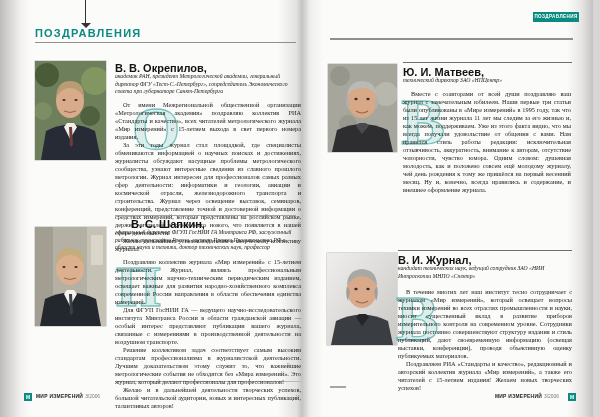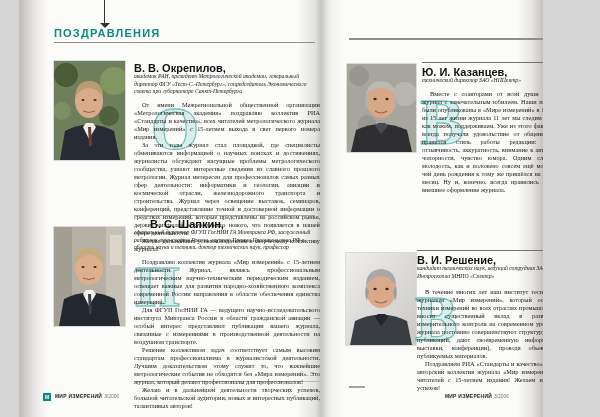--- a/index.html
+++ b/index.html
@@ -1,17 +1,17 @@
 <!DOCTYPE html>
 <html><head>
 <meta charset="utf-8">
 <style>
   html,body{margin:0;padding:0;}
   body{width:600px;height:417px;background:#d6d6d6;font-family:"Liberation Sans",sans-serif;}
-  .spread{position:relative;width:524px;height:417px;background:#fbfbfa;overflow:hidden;margin-left:19px;}
+  .spread{position:relative;width:593px;height:417px;background:#fbfbfa;overflow:hidden;}
   .edge-left{position:absolute;left:0;top:0;width:30px;height:100%;
     background:linear-gradient(90deg,#bdbcba 0%,#d9d8d6 35%,#f2f1ef 70%,rgba(255,255,255,0) 100%);}
   .edge-right{position:absolute;right:0;top:0;width:26px;height:100%;
     background:linear-gradient(90deg,rgba(255,255,255,0) 0%,#e7e6e4 55%,#c4c3c1 100%);}
   .gutter{position:absolute;left:278px;top:0;width:46px;height:100%;
     background:linear-gradient(90deg,rgba(0,0,0,0) 0%,rgba(0,0,0,0.10) 40%,rgba(0,0,0,0.22) 52%,rgba(0,0,0,0.05) 70%,rgba(0,0,0,0) 100%);}
   .rule{position:absolute;background:#8f8f8f;height:1px;}
   .kicker{position:absolute;left:35px;top:27px;color:#0a8a80;font-weight:bold;
     font-size:11px;letter-spacing:1.2px;}
   .arrow-line{position:absolute;left:85px;top:0;width:1px;height:23px;background:#333;}
@@ -118,21 +118,21 @@
       <path d="M28,62 L34,70 L41,62 L38,59 L31,59 Z" fill="#4a4a4e"></path>
       <ellipse cx="34" cy="36" rx="15" ry="18" fill="#d8a887"></ellipse>
       <path d="M19,32 Q20,18 34,17 Q48,18 49,32 Q44,24 34,24 Q24,24 19,32 Z" fill="#b9b9b5"></path>
       <path d="M19,32 Q17,40 20,46 L22,38 Z" fill="#b0b0ac"></path>
       <path d="M49,32 Q51,40 48,46 L46,38 Z" fill="#b0b0ac"></path>
       <ellipse cx="28" cy="35" rx="1.7" ry="1.2" fill="#35302b"></ellipse>
       <ellipse cx="40" cy="35" rx="1.7" ry="1.2" fill="#35302b"></ellipse>
       <path d="M28,47 Q34,51 40,47" stroke="#8c6a50" fill="none" stroke-width="1.1"></path>
     </svg>
   </div>
-  <div class="name" style="left:403px;top:66px;">Ю. И. Казанцев,</div>
+  <div class="name" style="left:403px;top:66px;">Ю. И. Матвеев,</div>
   <div class="jobtitle" style="left:403px;top:77px;width:168px;">технический директор ЗАО «НПЦентр»</div>
   <div class="dropcap" style="left:401px;top:92px;font-size:66px;">В</div>
   <div class="body" style="left:403px;top:90px;width:168px;">
     <p>Вместе с соавторами от всей души поздравляю ваш журнал с замечательным юбилеем. Наши первые три статьи были опубликованы в «Мире измерений» в 1995 году, так что из 15 лет жизни журнала 11 лет мы следим за его жизнью и, как можем, поддерживаем. Уже из этого факта видно, что мы всегда получали удовольствие от общения с вами. Нам нравится стиль работы редакции: исключительная отзывчивость, аккуратность, внимание к авторам, отсутствие чопорности, чувство юмора. Одним словом: душевная молодость, как и положено совсем ещё молодому журналу, чей день рождения к тому же пришёлся на первый весенний месяц. Ну и, конечно, всегда нравились и содержание, и внешнее оформление журнала.</p>
   </div>
 
   <div class="rule" style="left:398px;top:250px;width:174px;background:#6f6f6f;"></div>
   <div class="photo" style="left:327px;top:253px;">
     <svg width="70" height="92" viewBox="0 0 70 92">
       <rect width="70" height="92" fill="#e6e5e2"></rect>
@@ -147,21 +147,21 @@
       <path d="M29,64 L35,73 L42,64 L39,61 L32,61 Z" fill="#23252a"></path>
       <ellipse cx="35" cy="37" rx="15" ry="18" fill="#d9a98a"></ellipse>
       <path d="M20,33 Q20,17 35,16 Q50,17 50,33 Q44,23 35,23 Q26,23 20,33 Z" fill="#a8a8a6"></path>
       <path d="M20,33 Q18,42 21,48 L23,38 Z" fill="#9e9e9c"></path>
       <path d="M50,33 Q52,42 49,48 L47,38 Z" fill="#9e9e9c"></path>
       <ellipse cx="29" cy="36" rx="1.7" ry="1.2" fill="#33302c"></ellipse>
       <ellipse cx="41" cy="36" rx="1.7" ry="1.2" fill="#33302c"></ellipse>
       <path d="M29,48 Q35,52 41,48" stroke="#8c6a50" fill="none" stroke-width="1.1"></path>
     </svg>
   </div>
-  <div class="name" style="left:398px;top:254px;">В. И. Решение,</div>
+  <div class="name" style="left:398px;top:254px;">В. И. Журнал,</div>
   <div class="jobtitle" style="left:398px;top:265px;width:174px;">кандидат технических наук, ведущий сотрудник ЗАО «НИИ Интроскопии МНПО «Спектр»</div>
   <div class="dropcap" style="left:396px;top:290px;font-size:64px;">В</div>
   <div class="body" style="left:398px;top:288px;width:174px;">
     <p>В течение многих лет наш институт тесно сотрудничает с журналом «Мир измерений», который освещает вопросы техники измерений во всех отраслях промышленности и науки, вносит существенный вклад в развитие приборов измерительного контроля на современном уровне. Сотрудники журнала постоянно совершенствуют структуру издания и стиль публикаций, дают своевременную информацию (освещая выставки, конференции), проводя объективную оценку публикуемых материалов.</p>
     <p>Поздравляем РИА «Стандарты и качество», редакционный и авторский коллектив журнала «Мир измерений», а также его читателей с 15-летием издания! Желаем новых творческих успехов!</p>
   </div>
   <div class="endrule" style="left:330px;top:386px;width:16px;height:2px;background:#a5a5a5;"></div>
 
   <div class="logo-sq" style="left:24px;top:393px;">М</div>
   <div class="footer" style="left:36px;top:394px;">

